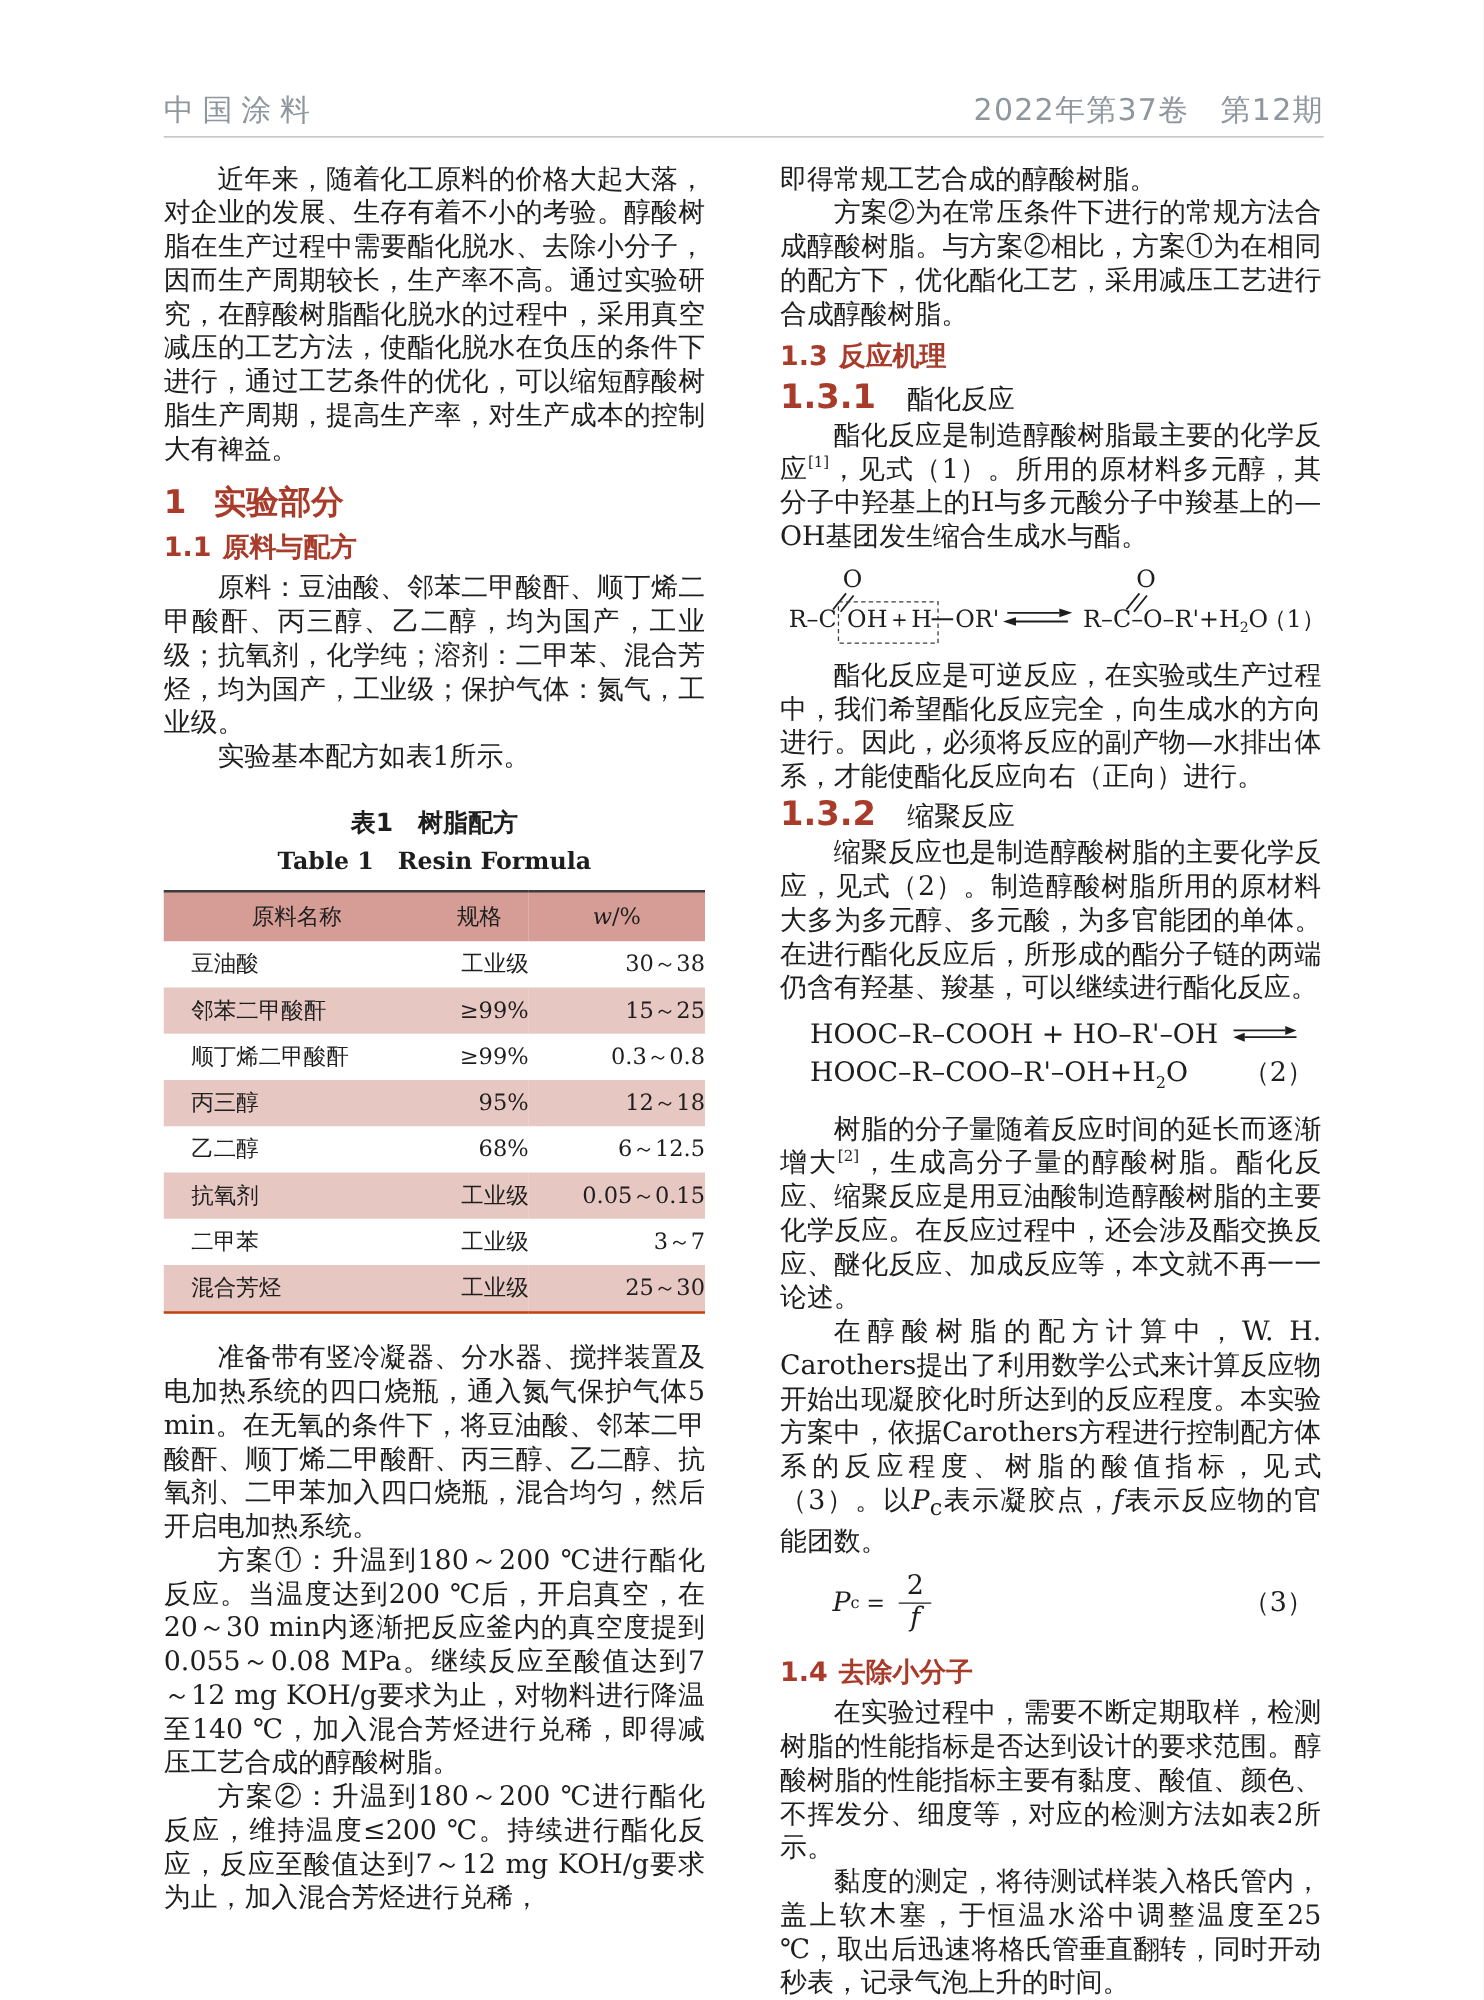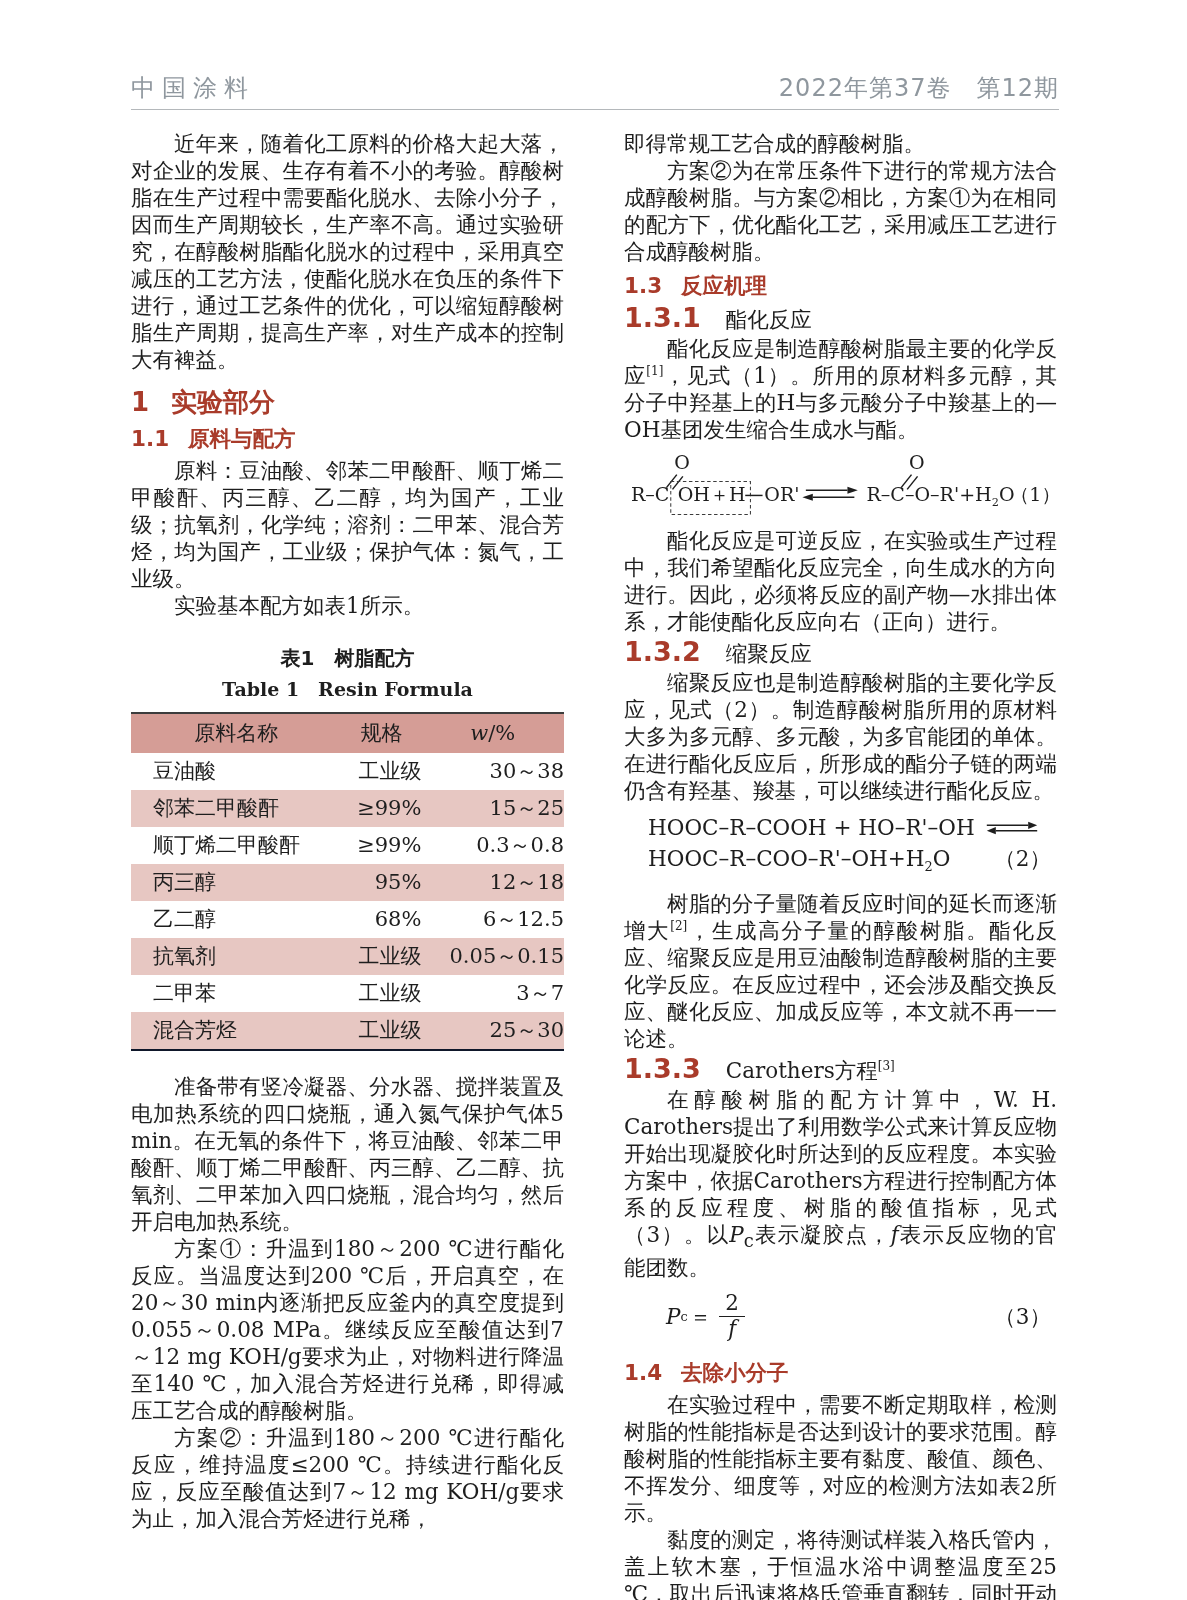--- a/index.html
+++ b/index.html
@@ -27,40 +27,40 @@
   .col p { margin:0; text-indent:2em; }
   .col p.noindent { text-indent:0; }
   .sup-ref { font-size:12px; vertical-align:super; line-height:0; }
   
   .h1 {
     display:flex; gap:22px; align-items:baseline;
     color:var(--red); font-family:"DejaVu Sans","Liberation Sans",sans-serif;
     font-weight:bold; font-size:26px; margin:16px 0 9px;
   }
   .h2 {
-    display:flex; gap:19px; align-items:baseline;
+    display:flex; gap:9px; align-items:baseline;
     color:var(--red); font-family:"DejaVu Sans","Liberation Sans",sans-serif;
     font-weight:bold; font-size:21.5px; margin:7px 0 5px;
   }
   .h3 { margin:3px 0 2px; }
   .h3 .hnum {
     color:var(--red); font-family:"DejaVu Sans","Liberation Sans",sans-serif;
     font-weight:bold; margin-right:18px; font-size:27px;
   }
   .h3 .h3t { color:#1e1e1e; }
   
   .tbl-wrap { margin:26px 0 22px; }
   .tbl-cap-zh {
     text-align:center; font-weight:bold; font-size:20px;
     font-family:"DejaVu Sans","Liberation Sans",sans-serif; margin-bottom:4px;
   }
   .tbl-cap-en { text-align:center; font-weight:bold; font-size:19px; margin-bottom:9px; }
   table.resin {
-    width:100%; border-collapse:collapse; font-size:21px;
-    border-top:2px solid #3c3c3c; border-bottom:2px solid #0f172a;
+    width:100%; border-collapse:collapse; font-size:18px;
+    border-top:2px solid #3c3c3c; border-bottom:2px solid #c2410c;
   }
   table.resin th {
     background:var(--tableHeadBg); font-weight:normal; height:39px;
     text-align:center; padding:0;
   }
   table.resin td { height:37px; text-align:right; padding:0; }
   table.resin td:first-child { text-align:left; padding-left:22px; }
   table.resin tbody tr:nth-child(even) { background:var(--tableAltBg); }
   .ital { font-style:italic; }
   
@@ -230,24 +230,20 @@
             <polygon points="12,7 2,11 12,15"></polygon>
           </svg></div>
       <div class="eq2-l2">
         <span><span>HOOC–R–COO–R'–OH+H</span><sub>2</sub><span>O</span></span>
         <span>（2）</span>
       </div>
     </div>
 
     <p><span>树脂的分子量随着反应时间的延长而逐渐增大</span><span class="sup-ref">[2]</span><span>，生成高分子量的醇酸树脂。酯化反应、缩聚反应是用豆油酸制造醇酸树脂的主要化学反应。在反应过程中，还会涉及酯交换反应、醚化反应、加成反应等，本文就不再一一论述。</span></p>
 
-    <div class="h3">
-      <span class="hnum">1.3.3</span>
-      <span class="h3t"><span>Carothers方程</span><span class="sup-ref">[3]</span></span>
-    </div>
 
     <p><span>在醇酸树脂的配方计算中，W. H. Carothers提出了利用数学公式来计算反应物开始出现凝胶化时所达到的反应程度。本实验方案中，依据Carothers方程进行控制配方体系的反应程度、树脂的酸值指标，见式（3）。以</span><span class="ital">P</span><sub>c</sub><span>表示凝胶点，</span><span class="ital">f</span><span>表示反应物的官能团数。</span></p>
 
     <div class="eq3">
       <span class="eq3-body">
         <span class="ital">P</span>
           <sub>c</sub>
           <span class="eqsign">＝</span>
         <span class="frac">
           <span class="num">2</span>

